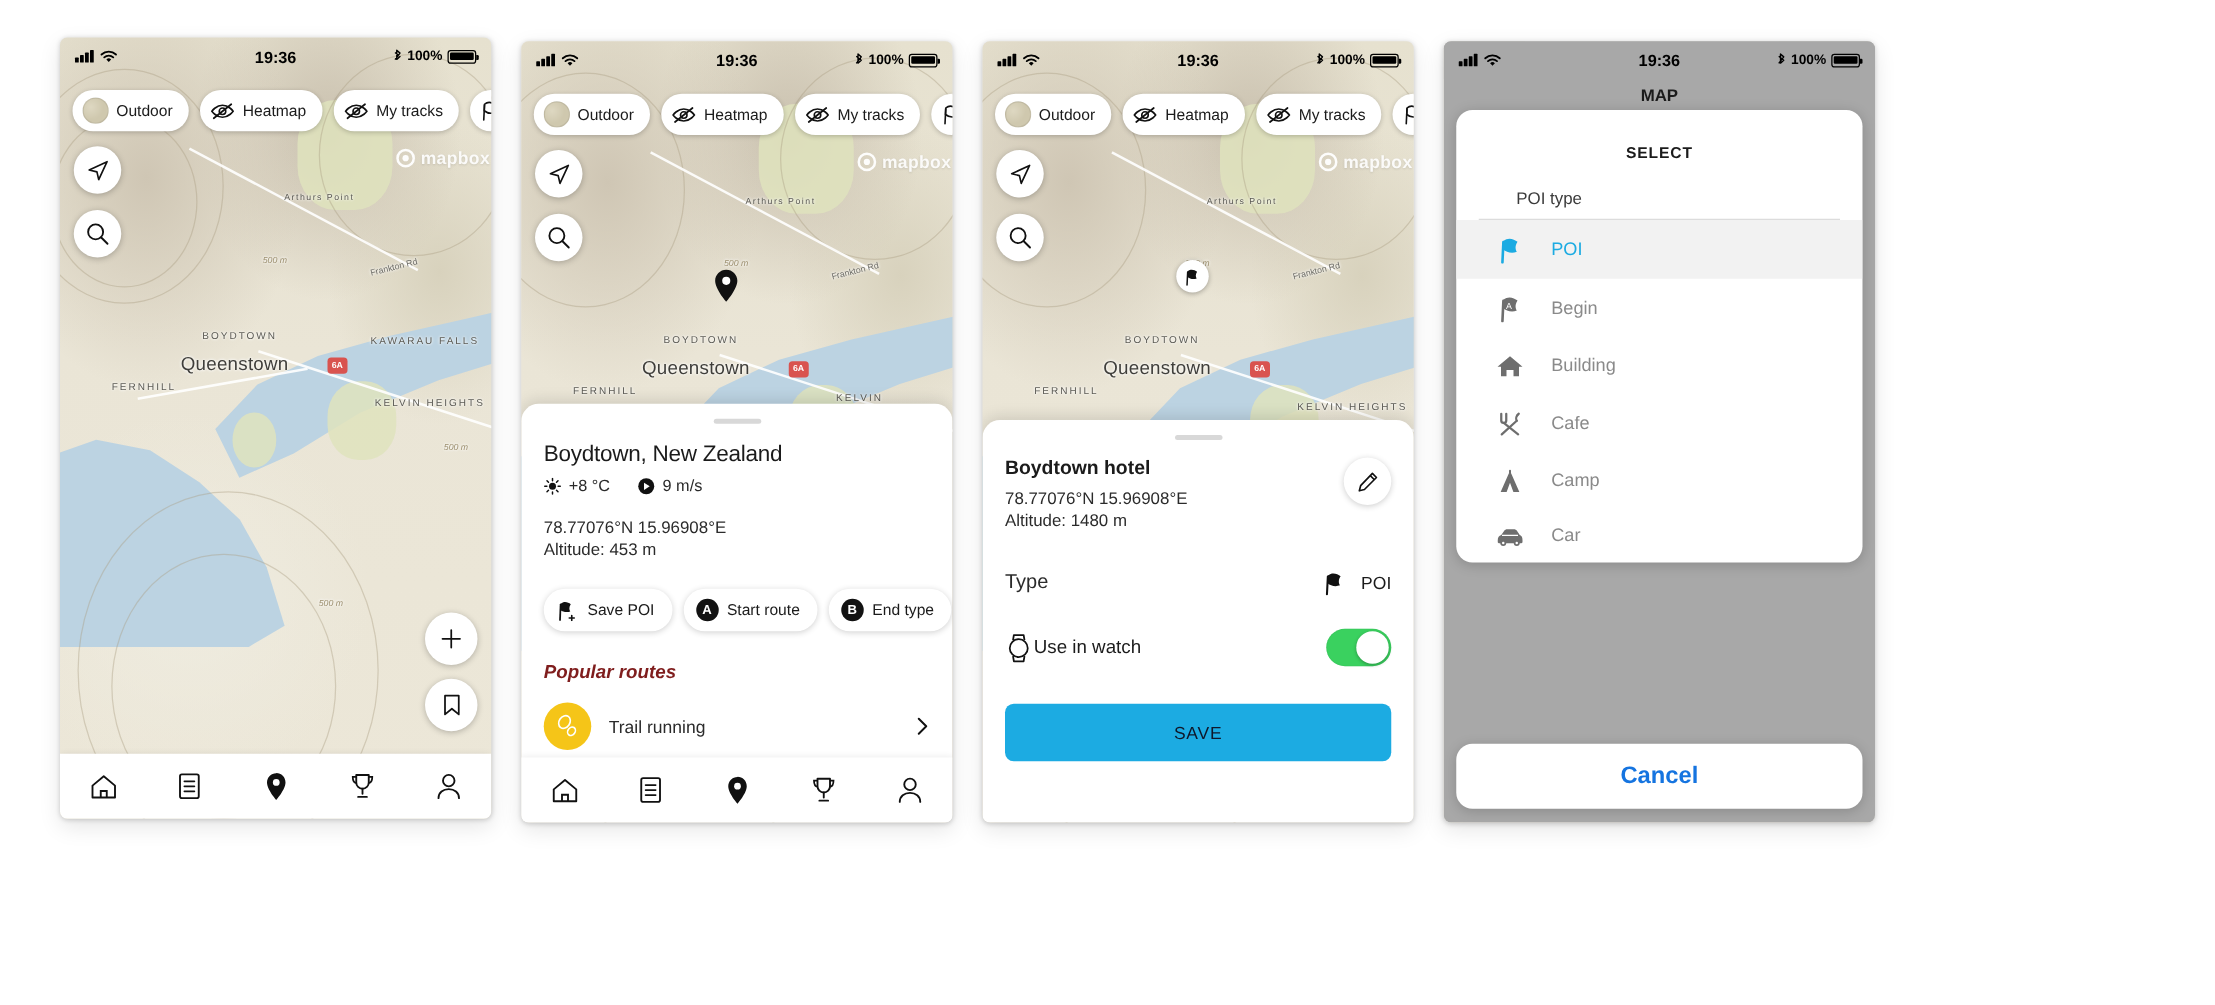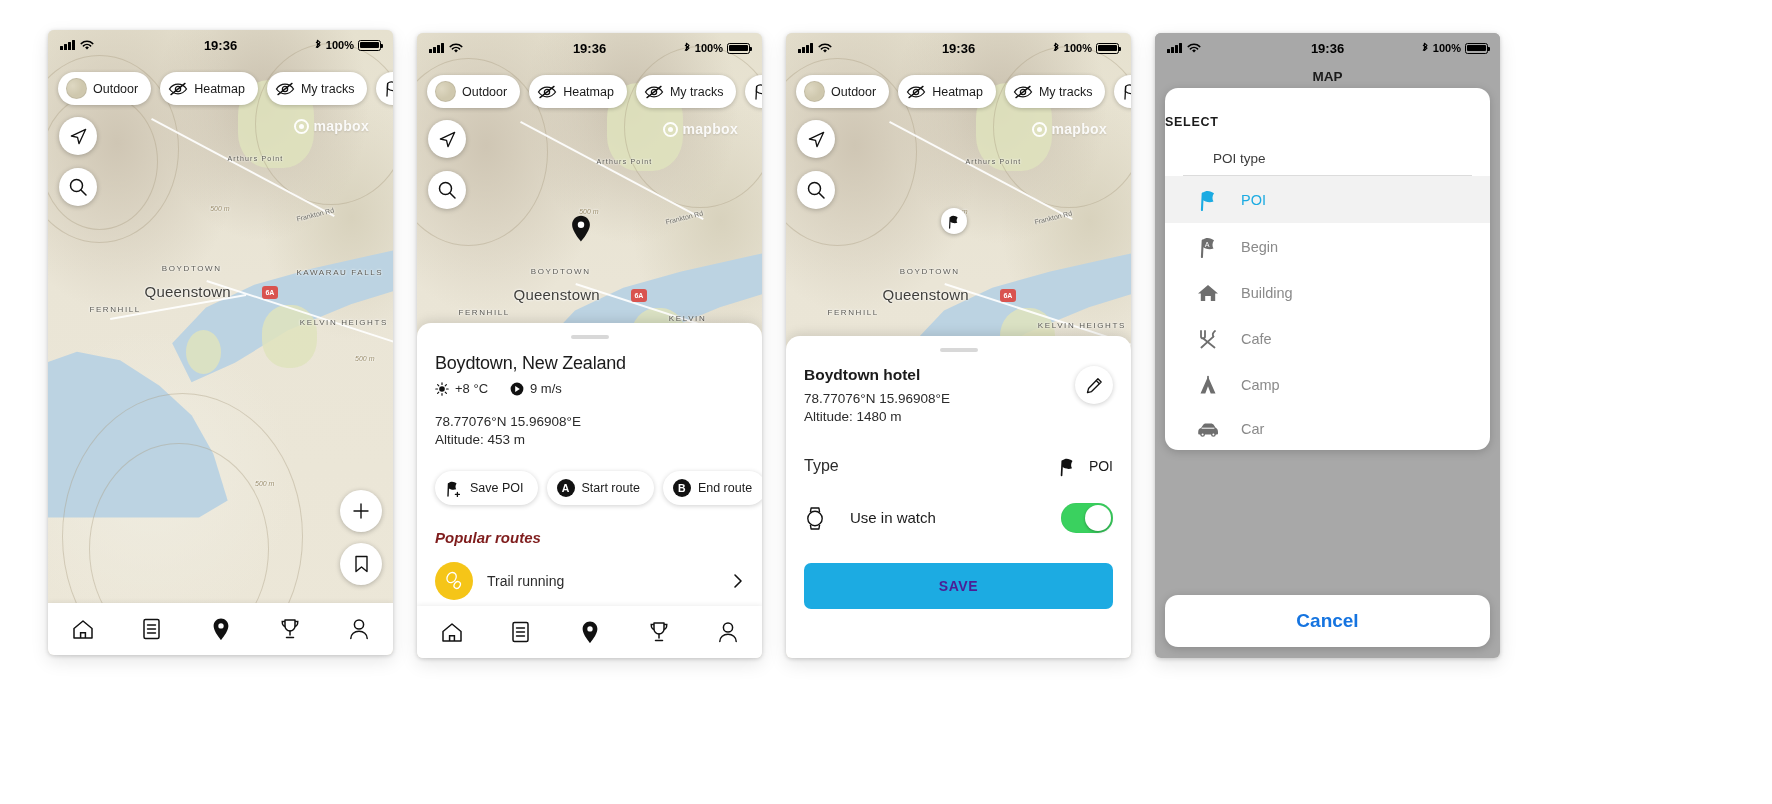--- a/index.html
+++ b/index.html
@@ -54,21 +54,21 @@
   .contour {
     position: absolute;
     border: 1px solid rgba(170,158,130,.40);
     border-radius: 50%;
   }
   .road {
     position: absolute; background: #ffffff; opacity: .9; height: 2px;
     transform-origin: 0 0;
   }
   .mapbox-logo {
-    position: absolute; right: 24px; top: 88px;
+    position: absolute; right: 1px; top: 88px;
     display: flex; align-items: center; gap: 5px;
     color: rgba(255,255,255,.9); font-size: 14px; font-weight: 600;
     letter-spacing: .3px;
     text-shadow: 0 1px 2px rgba(0,0,0,.12);
   }
   .mapbox-logo .mb-dot {
     width: 15px; height: 15px; border-radius: 50%;
     border: 2px solid rgba(255,255,255,.95);
     display: flex; align-items: center; justify-content: center;
   }
@@ -212,51 +212,51 @@
   .editbtn {
     width: 38px; height: 38px; border-radius: 50%; background: #fff;
     box-shadow: 0 1px 5px rgba(0,0,0,.2);
     display: flex; align-items: center; justify-content: center; flex: none;
   }
   .kv {
     display: flex; align-items: center; margin-top: 30px;
   }
   .kv .k { font-size: 16px; color: #2b2b2b; }
   .kv .v { margin-left: auto; display: flex; align-items: center; gap: 12px; font-size: 14px; color: #1b1b1b; }
-  .switchrow { display: flex; align-items: center; margin-top: 26px; gap: 24px; }
+  .switchrow { display: flex; align-items: center; margin-top: 26px; gap: 1px; }
   .switchrow .lbl { font-size: 15px; color: #1b1b1b; }
   .toggle {
     margin-left: auto; width: 52px; height: 30px; border-radius: 15px;
     background: #3ad15f; position: relative; box-shadow: inset 0 0 1px rgba(0,0,0,.15);
   }
   .toggle::after {
     content: ""; position: absolute; right: 2px; top: 2px;
     width: 26px; height: 26px; border-radius: 50%; background: #fff;
     box-shadow: 0 1px 3px rgba(0,0,0,.3);
   }
   .savebtn {
     margin-top: 30px; height: 46px; border-radius: 7px; background: #1cabe2;
-    color: #4c1d95; font-size: 14px; font-weight: bold; letter-spacing: .6px;
+    color: #0f172a; font-size: 14px; font-weight: normal; letter-spacing: .6px;
     display: flex; align-items: center; justify-content: center;
   }
 
   
   .p4-title {
     position: absolute; left: 0; right: 0; top: 36px; text-align: center;
     font-size: 13.5px; font-weight: bold; color: #1b1b1b; z-index: 5;
   }
   .dim { position: absolute; inset: 0; background: #a8a8a8; }
   .picker {
     position: absolute; left: 10px; right: 10px; top: 55px;
     background: #fff; border-radius: 13px; overflow: hidden;
     z-index: 10;
     box-shadow: 0 2px 10px rgba(0,0,0,.18);
   }
   .picker .ptitle {
-    text-align: left; font-size: 12.5px; font-weight: bold;
+    text-align: center; font-size: 12.5px; font-weight: bold;
     color: #1b1b1b; letter-spacing: .7px; padding: 27px 0 22px;
   }
   .picker .plabel {
     font-size: 13.5px; color: #3b3b3b; padding: 0 0 9px 30px;
     border-bottom: 1px solid #dcdcdc; margin: 0 18px;
   }
   .optlist { max-height: 400px; overflow: hidden; }
   .opt {
     display: flex; align-items: center; gap: 20px;
     padding: 12px 0 12px 30px;
@@ -587,21 +587,21 @@
               </svg>
           </span>
           <span>Save POI</span>
         </div>
         <div class="actbtn">
           <span class="badge">A</span>
           <span>Start route</span>
         </div>
         <div class="actbtn">
           <span class="badge">B</span>
-          <span>End route</span>
+          <span>End type</span>
         </div>
       </div>
       <div class="sect-title">Popular routes</div>
       <div class="routerow">
         <span class="circ">
           <svg width="22" height="22" viewBox="0 0 22 22">
               <ellipse cx="8.6" cy="7.6" rx="4.3" ry="5.4" transform="rotate(34 8.6 7.6)" stroke="#fff" stroke-width="1.3" fill="none"></ellipse>
               <ellipse cx="14.2" cy="15" rx="2.9" ry="3.6" transform="rotate(34 14.2 15)" stroke="#fff" stroke-width="1.3" fill="none"></ellipse>
             </svg>
         </span>

